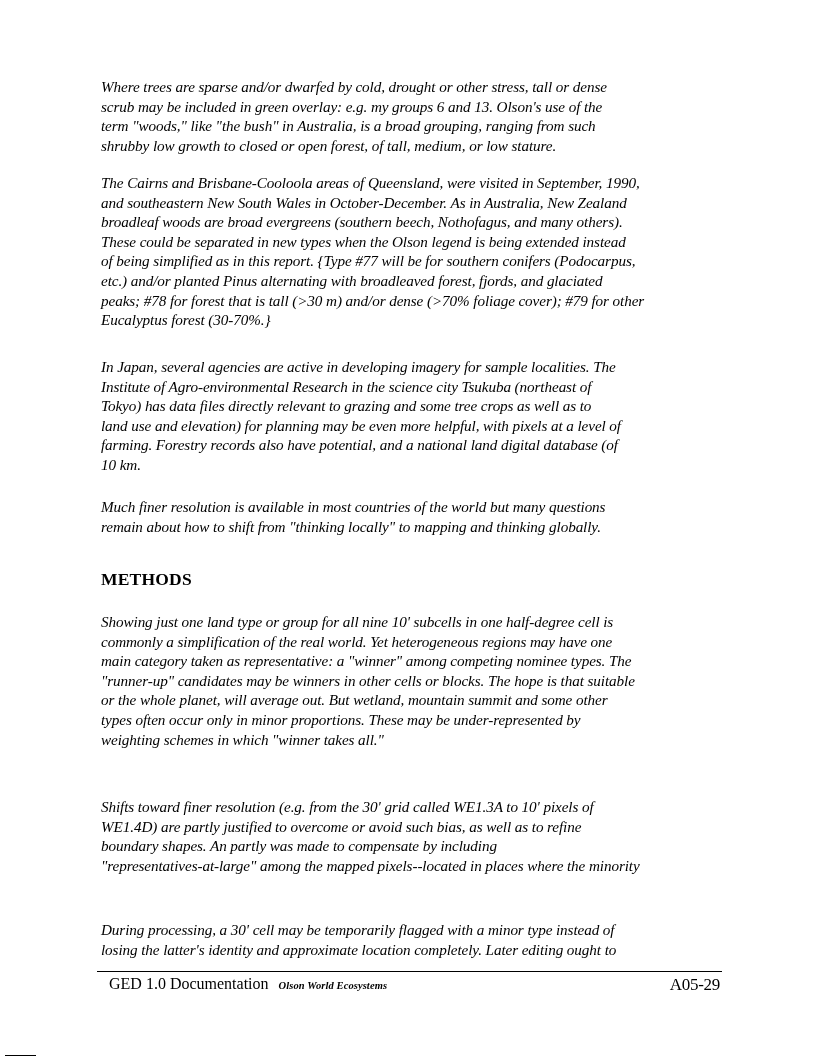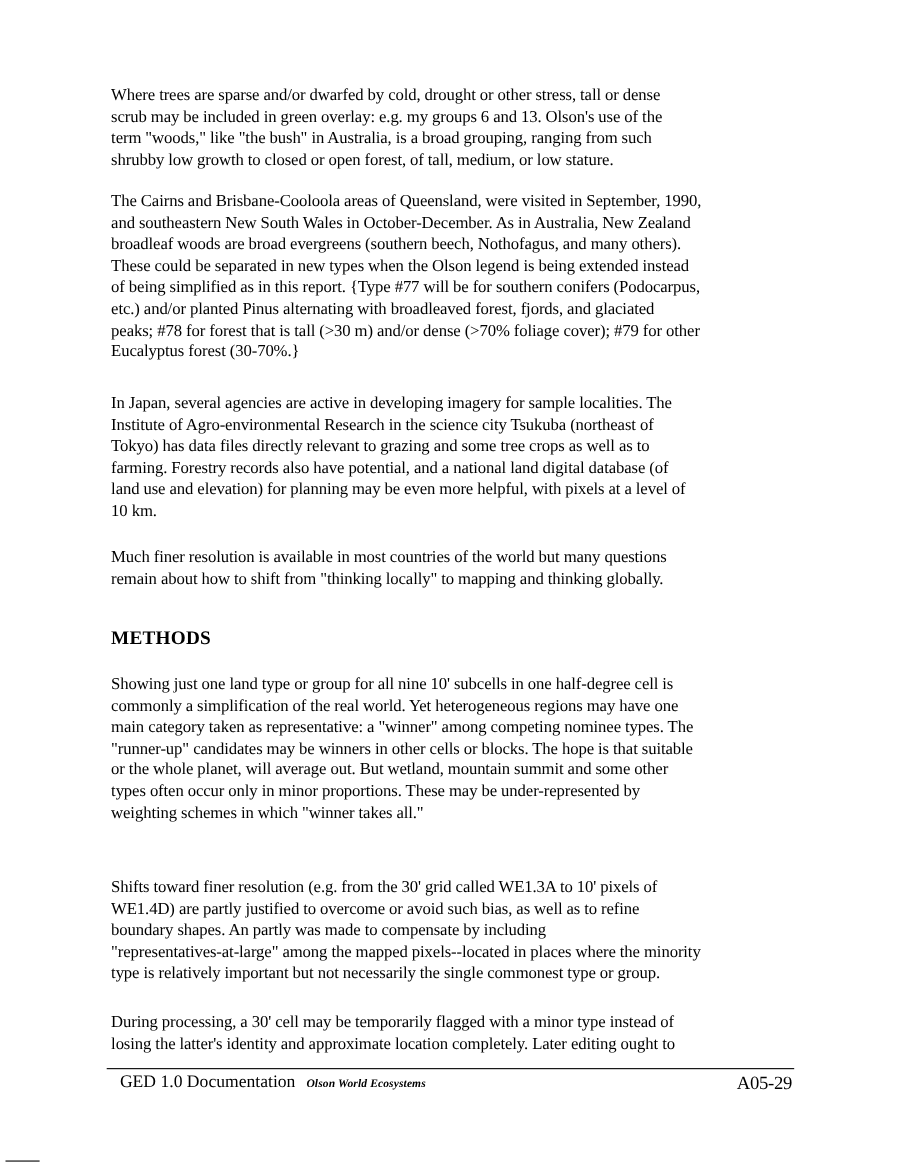--- a/index.html
+++ b/index.html
@@ -24,20 +24,21 @@
     .para {
       margin: 0;
       font-size: 15.2px;
       line-height: 19.6px;
       letter-spacing: -0.1px;
       word-spacing: 0px;
     }
     .para .line {
       display: block;
       white-space: nowrap;
+      font-style: italic;
     }
     #p1 { position: absolute; top: 0px; }
     #p2 { position: absolute; top: 96px; }
     #p3 { position: absolute; top: 280px; }
     #p4 { position: absolute; top: 420px; }
     #heading {
       position: absolute;
       top: 492px;
       margin: 0;
       font-size: 17.5px;
@@ -116,22 +117,22 @@
     <span class="line">of being simplified as in this report. {Type #77 will be for southern conifers (Podocarpus,</span>
     <span class="line">etc.) and/or planted Pinus alternating with broadleaved forest, fjords, and glaciated</span>
     <span class="line">peaks; #78 for forest that is tall (&gt;30 m) and/or dense (&gt;70% foliage cover); #79 for other</span>
     <span class="line">Eucalyptus forest (30-70%.}</span>
   </p>
 
   <p class="para" id="p3">
     <span class="line">In Japan, several agencies are active in developing imagery for sample localities. The</span>
     <span class="line">Institute of Agro-environmental Research in the science city Tsukuba (northeast of</span>
     <span class="line">Tokyo) has data files directly relevant to grazing and some tree crops as well as to</span>
+    <span class="line">land use and elevation) for planning may be even more helpful, with pixels at a level of</span>
     <span class="line">farming. Forestry records also have potential, and a national land digital database (of</span>
-    <span class="line">land use and elevation) for planning may be even more helpful, with pixels at a level of</span>
     <span class="line">10 km.</span>
   </p>
 
   <p class="para" id="p4">
     <span class="line">Much finer resolution is available in most countries of the world but many questions</span>
     <span class="line">remain about how to shift from "thinking locally" to mapping and thinking globally.</span>
   </p>
 
   <h2 id="heading">METHODS</h2>
 
@@ -143,21 +144,20 @@
     <span class="line">or the whole planet, will average out. But wetland, mountain summit and some other</span>
     <span class="line">types often occur only in minor proportions. These may be under-represented by</span>
     <span class="line">weighting schemes in which "winner takes all."</span>
   </p>
 
   <p class="para" id="p6">
     <span class="line">Shifts toward finer resolution (e.g. from the 30' grid called WE1.3A to 10' pixels of</span>
     <span class="line">WE1.4D) are partly justified to overcome or avoid such bias, as well as to refine</span>
     <span class="line">boundary shapes. An partly was made to compensate by including</span>
     <span class="line">"representatives-at-large" among the mapped pixels--located in places where the minority</span>
-    <span class="line">type is relatively important but not necessarily the single commonest type or group.</span>
   </p>
 
   <p class="para" id="p7">
     <span class="line">During processing, a 30' cell may be temporarily flagged with a minor type instead of</span>
     <span class="line">losing the latter's identity and approximate location completely. Later editing ought to</span>
   </p>
 </div>
 
 <div class="footer-rule"></div>
 

